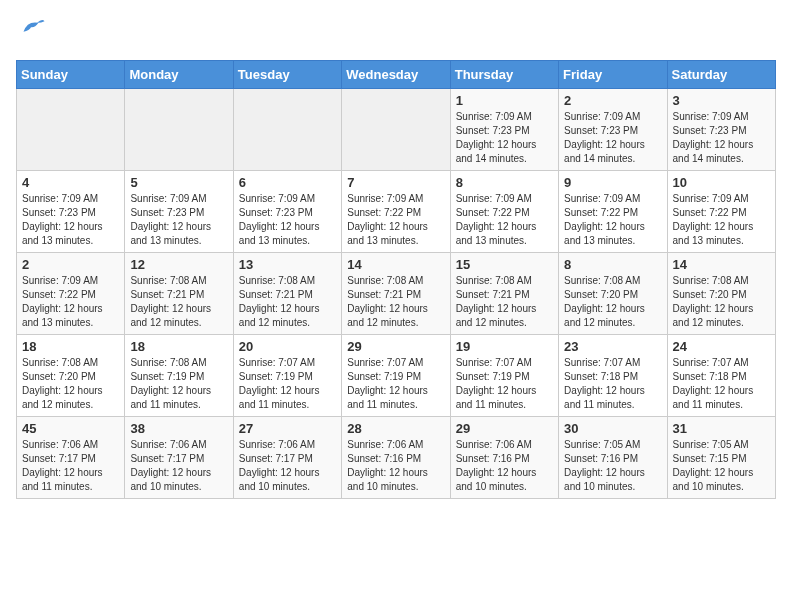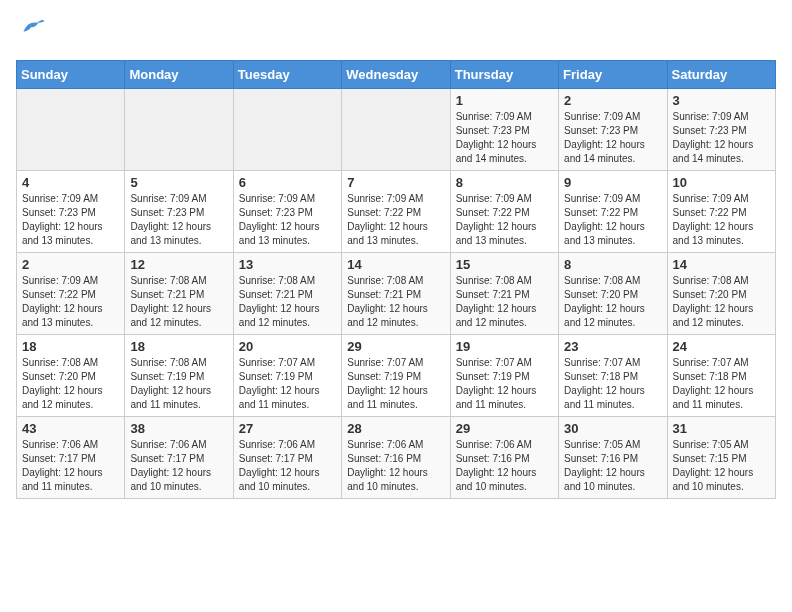--- a/index.html
+++ b/index.html
@@ -301,21 +301,21 @@
         <td>
           <span class="day-number">24</span>
           <div class="day-info" style="white-space: pre-line;">Sunrise: 7:07 AM
 Sunset: 7:18 PM
 Daylight: 12 hours
 and 11 minutes.</div>
         </td>
       </tr>
       <tr>
         <td>
-          <span class="day-number">43</span>
+          <span class="day-number">45</span>
           <div class="day-info" style="white-space: pre-line;">Sunrise: 7:06 AM
 Sunset: 7:17 PM
 Daylight: 12 hours
 and 11 minutes.</div>
         </td>
         <td>
           <span class="day-number">38</span>
           <div class="day-info" style="white-space: pre-line;">Sunrise: 7:06 AM
 Sunset: 7:17 PM
 Daylight: 12 hours

